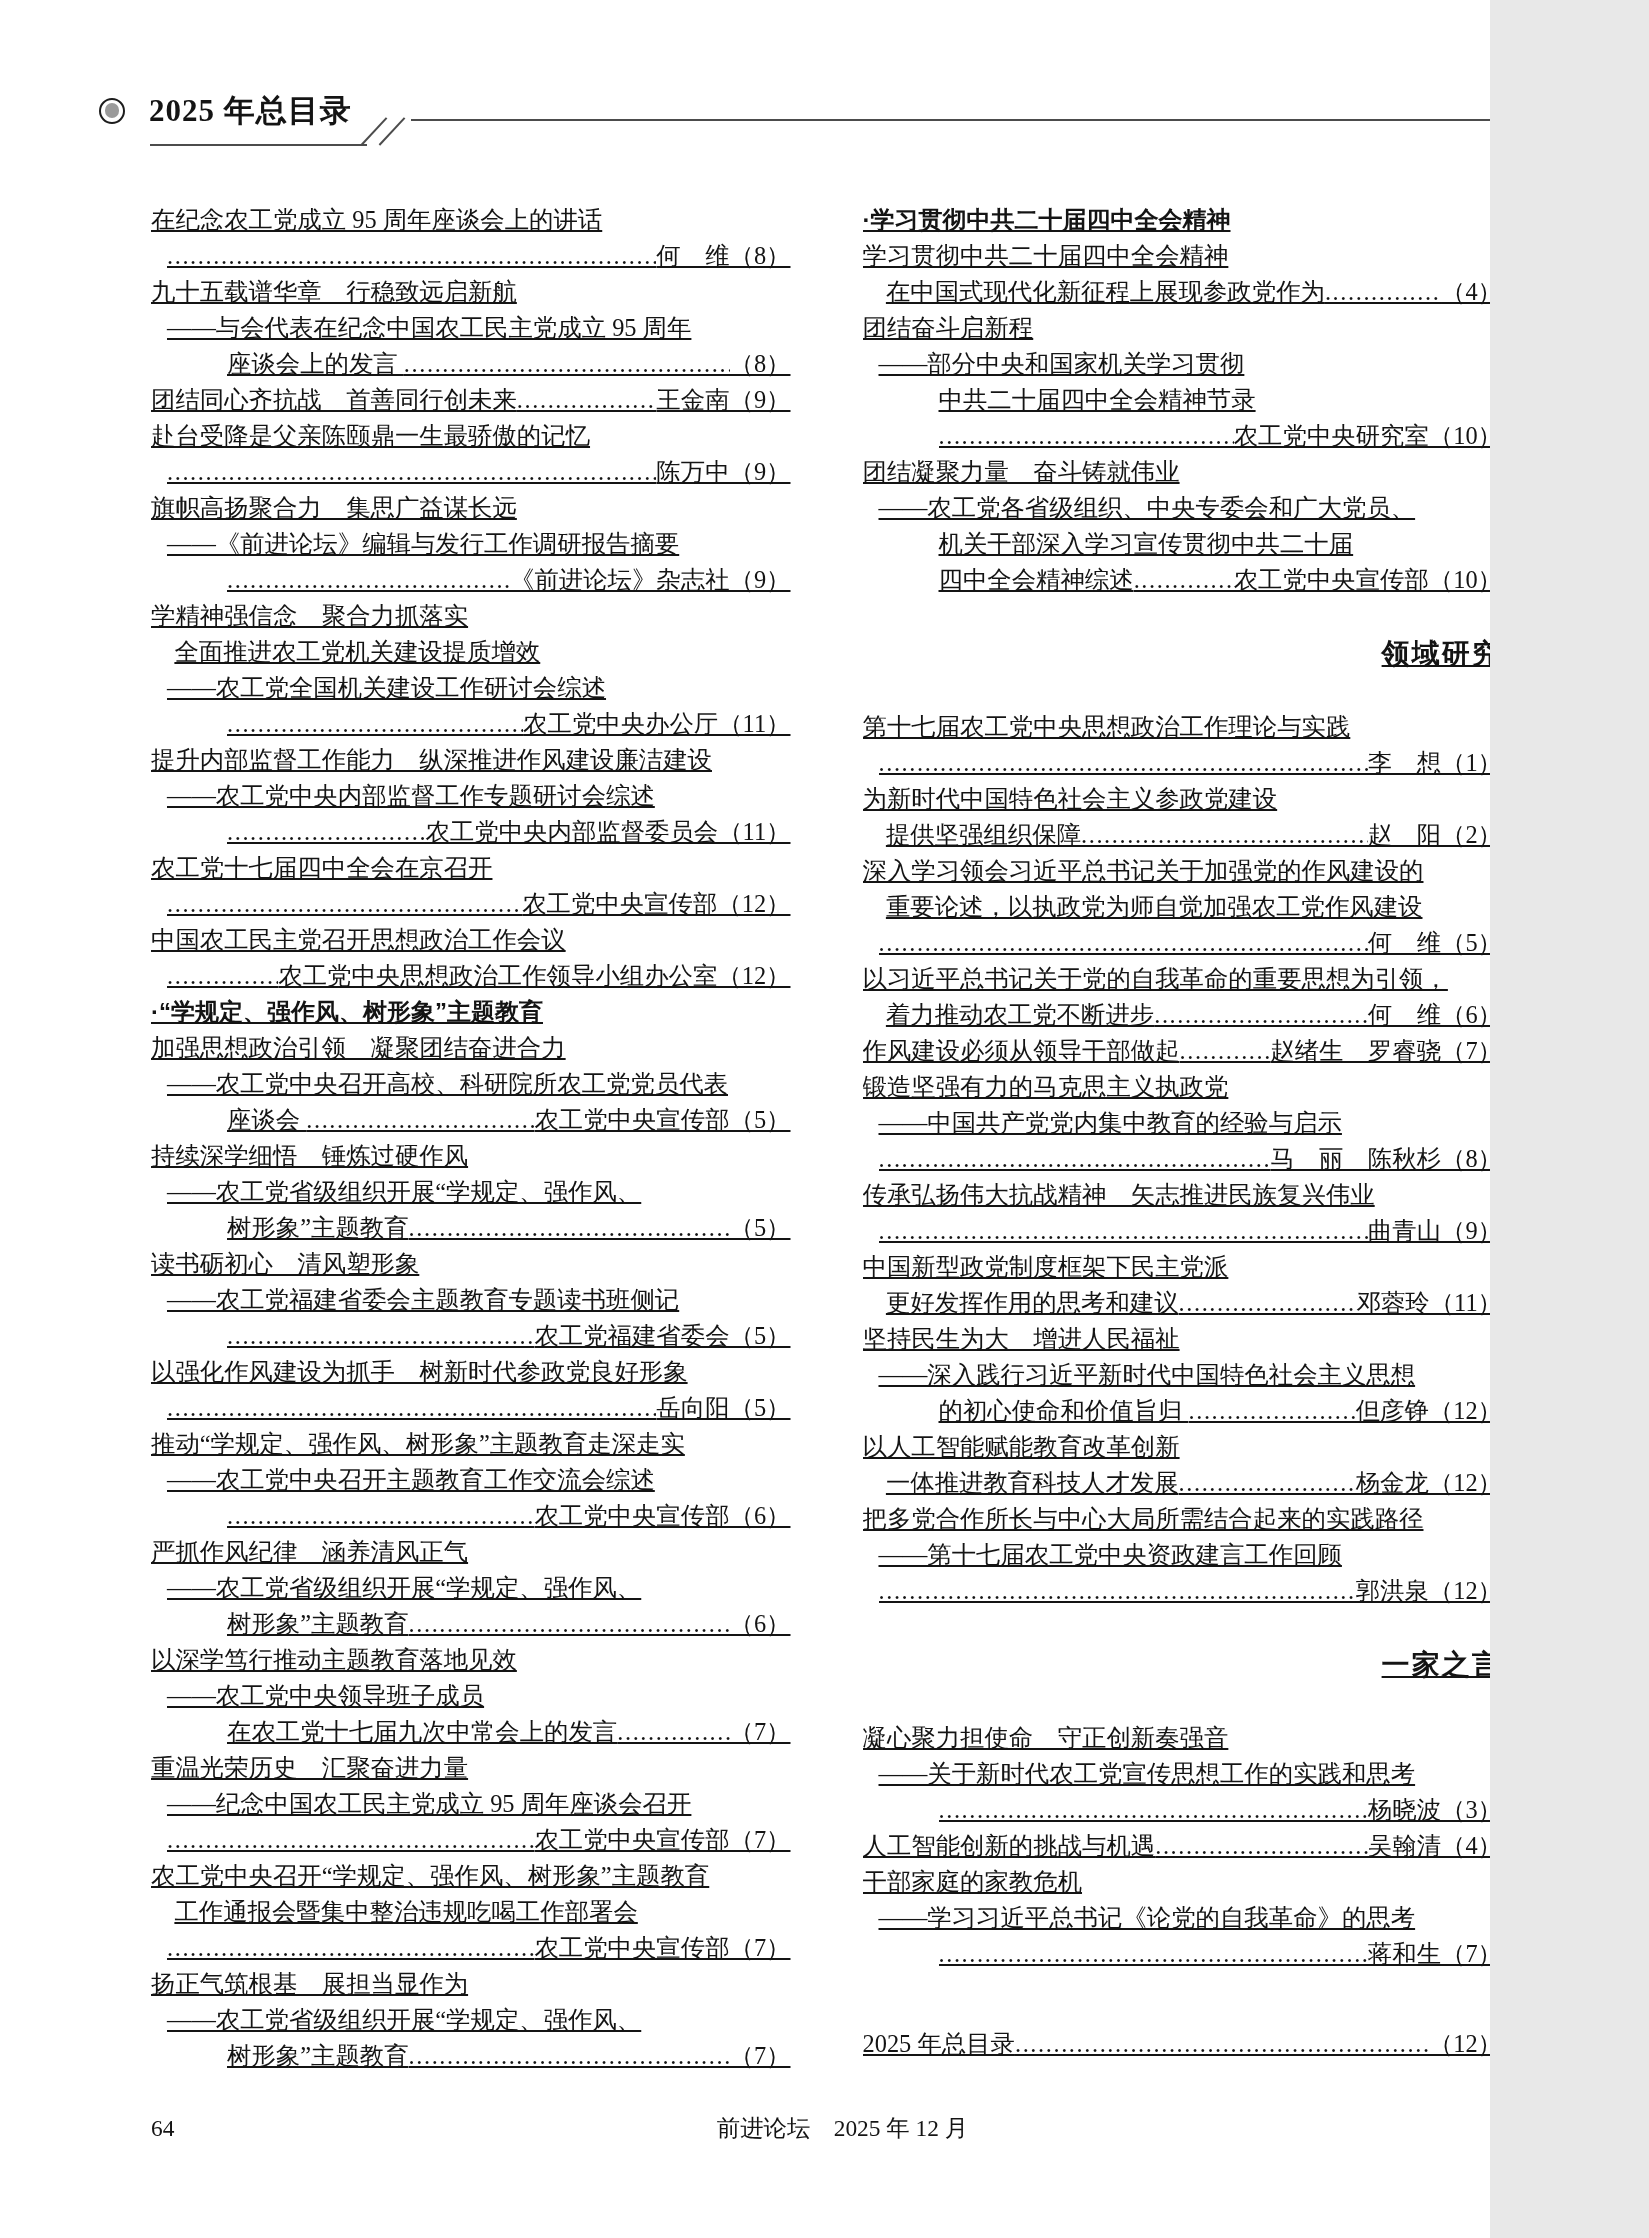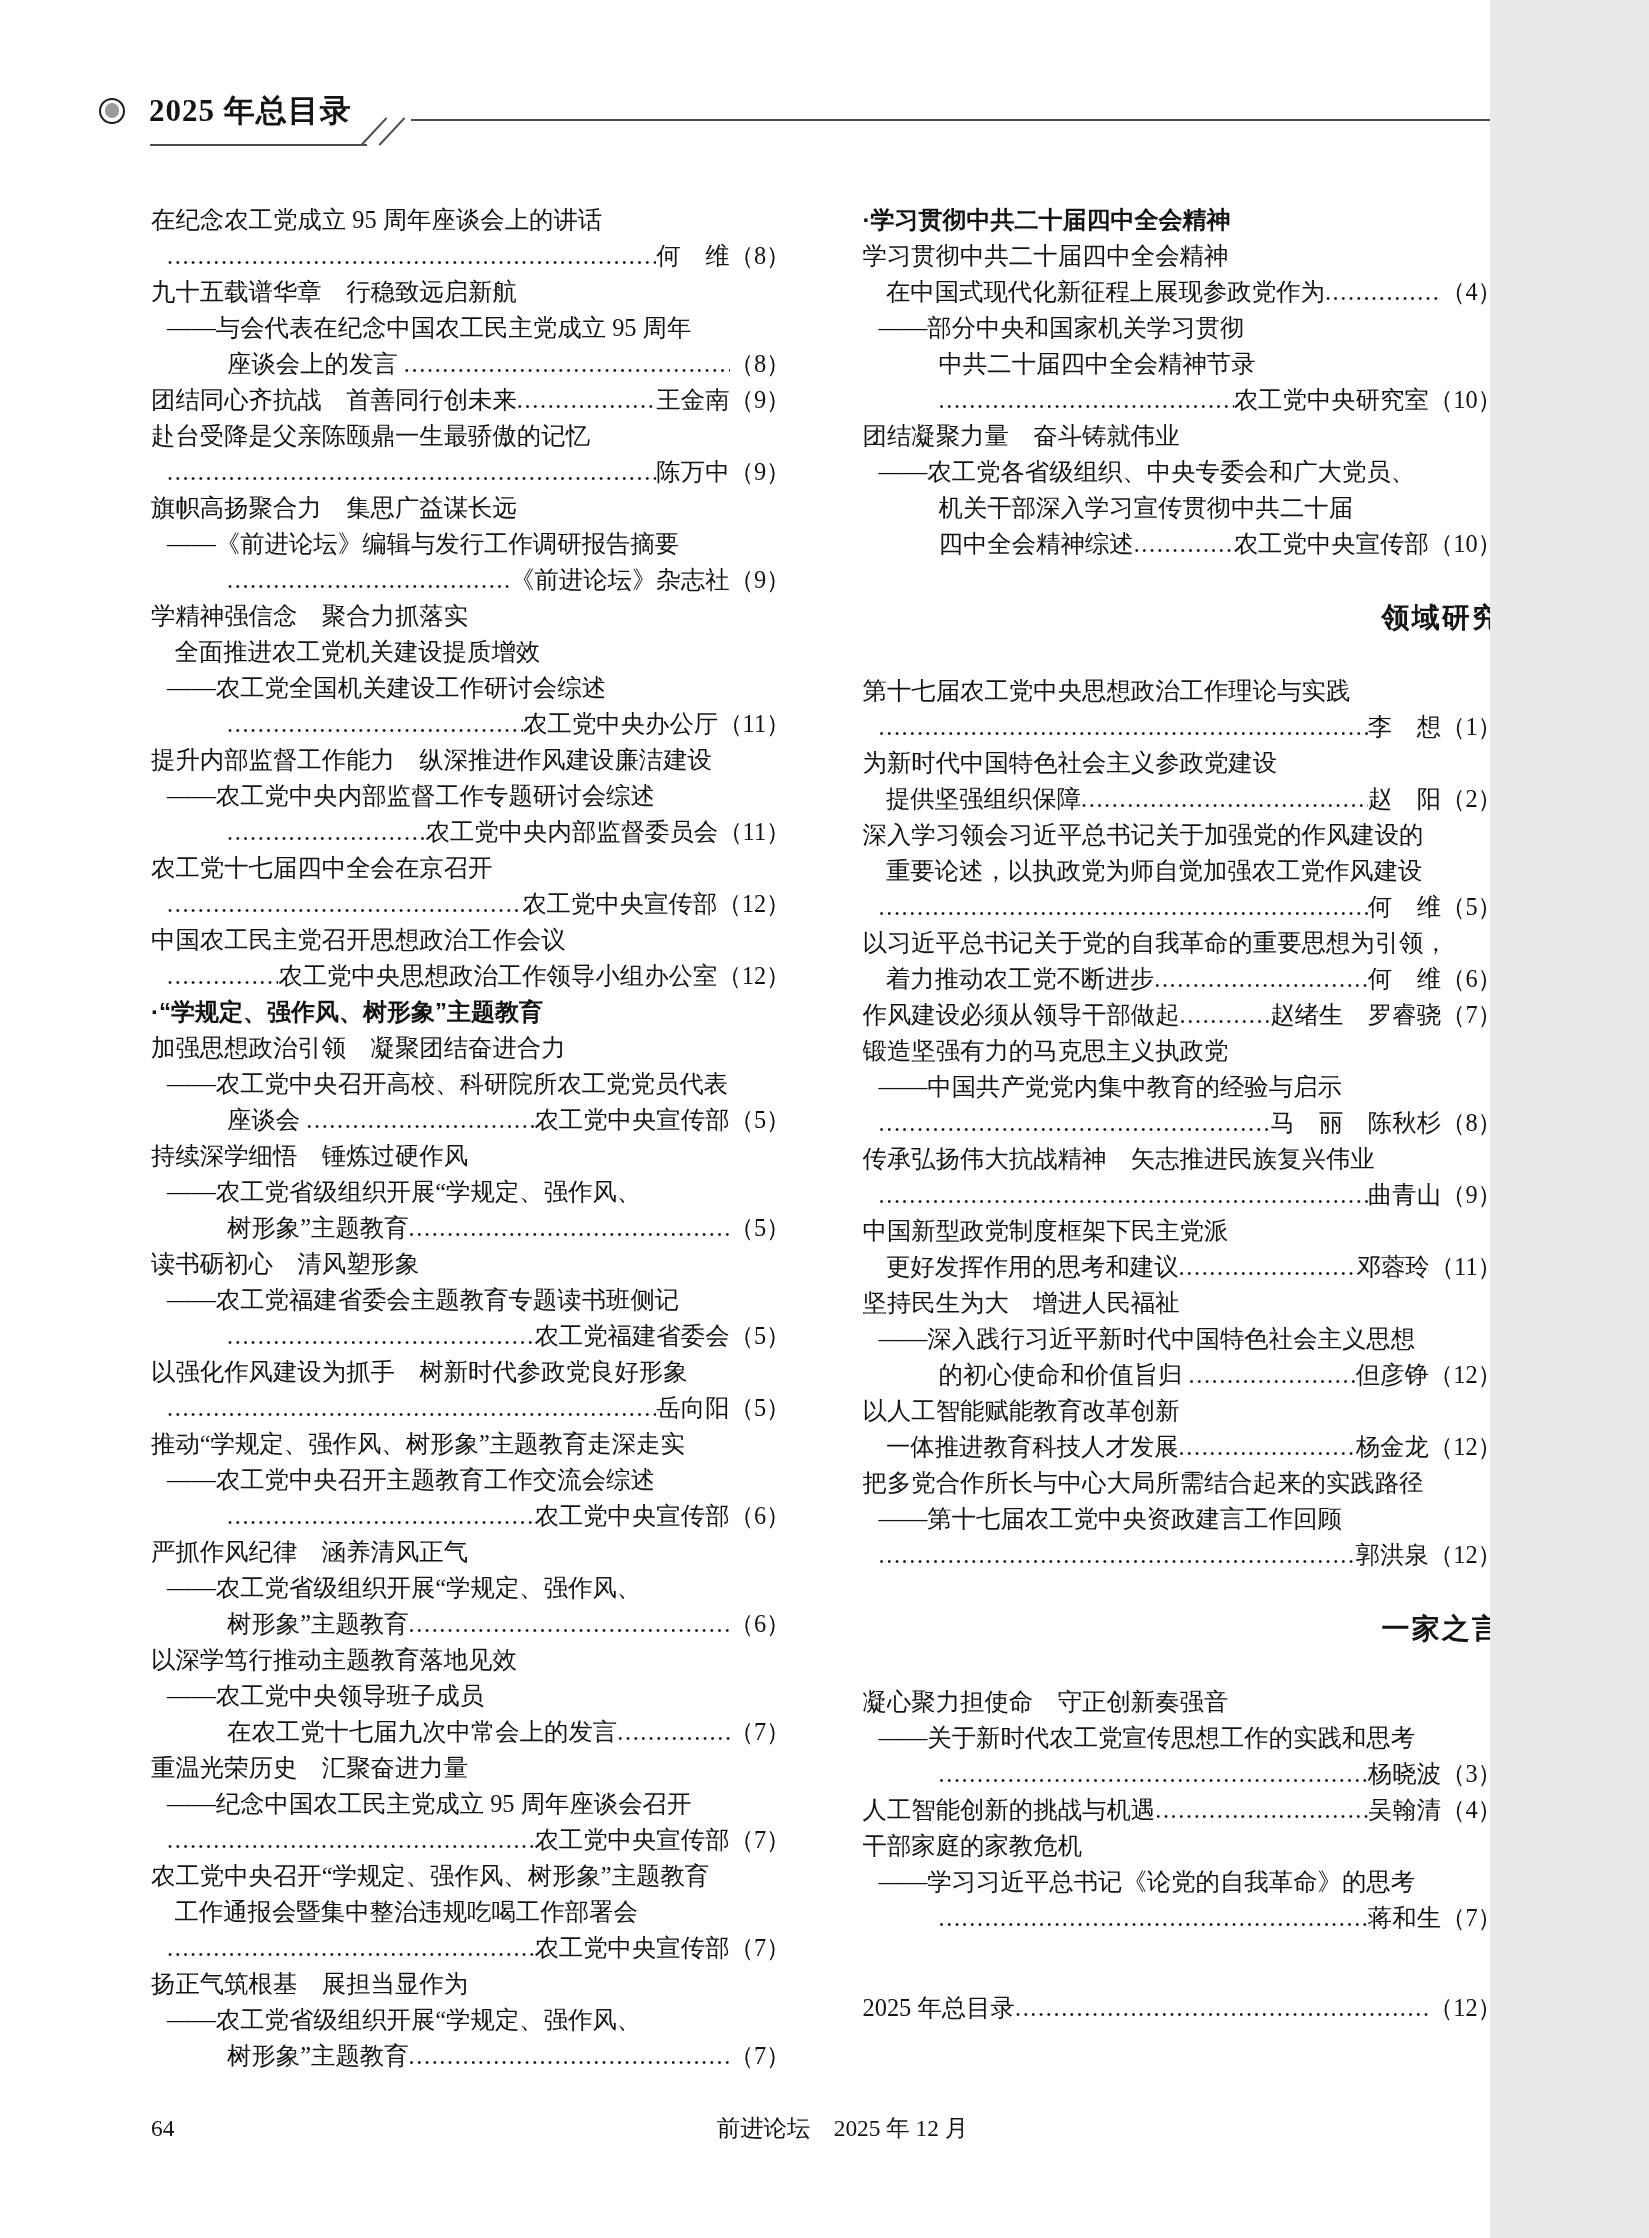--- a/index.html
+++ b/index.html
@@ -15,21 +15,21 @@
     display:flex; align-items:center; justify-content:center; box-sizing:border-box; }
   .ring .dot { width:14.5px; height:14.5px; border-radius:50%; background:#9b9b9b; }
   .mast-title { margin-left:24px; font-size:31px; font-weight:bold; letter-spacing:1px; }
   .rule-short { position:absolute; left:150px; top:144px; width:217px; height:2.1px; background:#4c4c4c; }
   .rule-long  { position:absolute; left:411px; top:119px; width:1170px; height:2.1px; background:#4c4c4c; }
   .slash { position:absolute; width:2.1px; height:37px; background:#4c4c4c; transform:rotate(43deg); }
   .slash.s1 { left:373px; top:113px; }
   .slash.s2 { left:391px; top:113px; }
   
   .cols { position:absolute; left:151px; top:202px; width:1351px; display:flex; gap:72px; }
-  .col { flex:1 1 0; min-width:0; }
+  .col { flex:1 1 0; min-width:0;text-decoration:underline; }
   .line { display:flex; align-items:baseline; height:36px; line-height:36px;
     font-size:24.4px; white-space:pre; overflow:hidden; }
   .line .t { flex:0 0 auto; }
   .line .lead { flex:1 1 auto; min-width:0; overflow:hidden; }
   .line .lead::before {
     content:"................................................................................................................................................................";
     letter-spacing:1.6px; }
   .line .tail { flex:0 0 auto; }
   .i0 { padding-left:0; }
   .i1 { padding-left:16px;text-align:right; }
@@ -113,20 +113,21 @@
         <div class="line i2"><span class="t">工作通报会暨集中整治违规吃喝工作部署会</span></div>
         <div class="line i1"><span class="lead"></span><span class="tail">农工党中央宣传部（7）</span></div>
         <div class="line i0"><span class="t">扬正气筑根基　展担当显作为</span></div>
         <div class="line i1"><span class="t">——农工党省级组织开展“学规定、强作风、</span></div>
         <div class="line i3"><span class="t">树形象”主题教育</span><span class="lead"></span><span class="tail">（7）</span></div>
       </div>
     <div class="col">
         <div class="line i0 bold"><span class="t">·学习贯彻中共二十届四中全会精神</span></div>
         <div class="line i0"><span class="t">学习贯彻中共二十届四中全会精神</span></div>
         <div class="line i2"><span class="t">在中国式现代化新征程上展现参政党作为</span><span class="lead"></span><span class="tail">（4）</span></div>
+        <div class="line i0"><span class="t">团结奋斗启新程</span></div>
         <div class="line i1"><span class="t">——部分中央和国家机关学习贯彻</span></div>
         <div class="line i3"><span class="t">中共二十届四中全会精神节录</span></div>
         <div class="line i3"><span class="lead"></span><span class="tail">农工党中央研究室（10）</span></div>
         <div class="line i0"><span class="t">团结凝聚力量　奋斗铸就伟业</span></div>
         <div class="line i1"><span class="t">——农工党各省级组织、中央专委会和广大党员、</span></div>
         <div class="line i3"><span class="t">机关干部深入学习宣传贯彻中共二十届</span></div>
         <div class="line i3"><span class="t">四中全会精神综述</span><span class="lead"></span><span class="tail">农工党中央宣传部（10）</span></div>
         <div class="line i0 section"><span class="t">领域研究</span></div>
         <div class="line i0"><span class="t">第十七届农工党中央思想政治工作理论与实践</span></div>
         <div class="line i1"><span class="lead"></span><span class="tail">李　想（1）</span></div>

